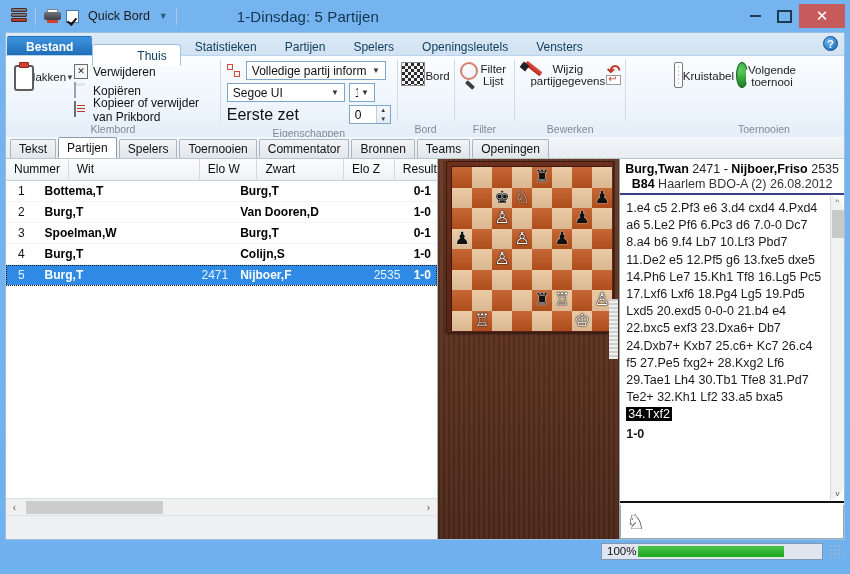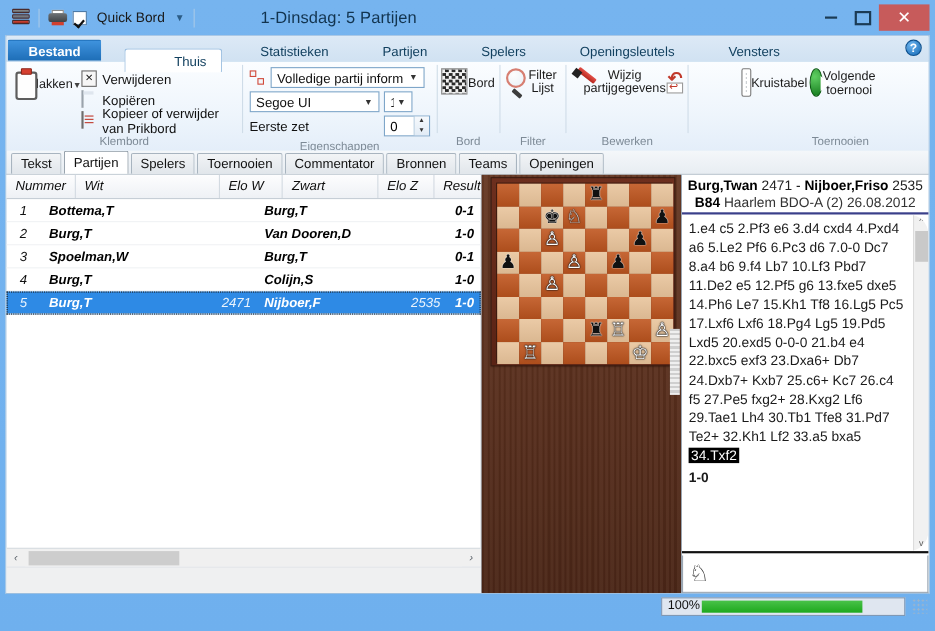--- a/index.html
+++ b/index.html
@@ -51,21 +51,20 @@
   .wc-min:after{ content:""; width:11px; height:2px; background:#1b3b55; }
   .wc-max:after{ content:""; width:11px; height:9px; border:2px solid #1b3b55; }
   .wc-close { width:46px; background:#c75b5b; font-size:15px; color:#fff; }
 
   
   .ribbon-wrap { background:#fff; border:1px solid #9cbfe0; border-bottom:none; }
   .ribbon-tabs {
     height:22px; display:flex; align-items:flex-end; position:relative;
     background:linear-gradient(to bottom,#dce9f6,#d1e2f2);
     padding-left:1px;
-    gap:21px;
   }
   .rtab {
     height:20px; line-height:20px; padding:0 13px; font-size:12px; color:#12405f;
     border:1px solid transparent; border-bottom:none; position:relative; top:1px;
   }
   .rtab.file {
     background:linear-gradient(to bottom,#3f93de,#1c6cb5);
     color:#fff; font-weight:bold; border-radius:2px 2px 0 0; padding:0 18px;
     height:20px; line-height:20px;
   }
@@ -117,21 +116,21 @@
     height:19px; background:#fff; border:1px solid #7ea6c9;
     display:flex; align-items:center; padding:0 2px 0 5px; font-size:12px; color:#111;
   }
   .combo .cv { flex:1; overflow:hidden; white-space:nowrap; }
   .combo .arrow { font-size:8px; color:#333; padding:0 3px; }
   .spin { height:19px; background:#fff; border:1px solid #7ea6c9; display:flex; align-items:center; padding-left:5px; font-size:12px; }
   .spin .sv { flex:1; }
   .spin .btns { width:14px; height:17px; border-left:1px solid #b9cfe2;
     background:linear-gradient(to bottom,#f6f9fc,#e2ecf6); display:flex; flex-direction:column; }
   .spin .btns div { flex:1; font-size:6px; text-align:center; line-height:8px; color:#333; }
-  .lbl-inline { font-size:12px; color:#111; }
+  .lbl-inline { font-size:16px; color:#111; }
 
   .chkboard-ico {
     width:24px; height:24px;
     background:
       repeating-conic-gradient(#2b2b2b 0% 25%, #f2f2f2 0% 50%) 0 0/6px 6px;
     border:1px solid #8d8d8d;
   }
   .mag-ico { width:26px; height:26px; position:relative; }
   .mag-ico .lens { position:absolute; left:1px; top:0; width:18px; height:18px; border-radius:50%;
     border:2px solid #d77f72; background:radial-gradient(circle at 35% 30%,#fdfdfd,#e8f0f7); }
@@ -165,21 +164,21 @@
   .doctabs { height:22px; display:flex; align-items:flex-end; padding:2px 0 0 4px;
     background:linear-gradient(to bottom,#f4f7fa,#e8edf2); border-bottom:1px solid #b8c4ce; }
   .dtab { height:19px; line-height:18px; padding:0 8px; font-size:12px; color:#111;
     background:linear-gradient(to bottom,#f2f4f6,#e1e6eb); border:1px solid #a8b4bf;
     border-bottom:none; margin-right:2px; border-radius:2px 2px 0 0; }
   .dtab.active { background:#fff; height:21px; line-height:20px; border-color:#8e9aa5; font-weight:normal; }
 
   .panes { display:flex; height:380px; }
 
   
-  .listpane { width:432px; background:#fff; display:flex; flex-direction:column; border-right:1px solid #a9b6c2;font-style:italic; }
+  .listpane { width:432px; background:#fff; display:flex; flex-direction:column; border-right:1px solid #a9b6c2; }
   .lheader { height:22px; display:flex; background:linear-gradient(to bottom,#fdfdfe,#eef1f5);
     border-bottom:1px solid #c6ced6; font-size:12px; color:#0d0d0d; }
   .lheader div { padding:3px 0 0 8px; border-right:1px solid #d3dae1; overflow:hidden; white-space:nowrap; }
   .c-num { width:72px; } .c-wit { width:152px; } .c-elow { width:66px; }
   .c-zwart { width:100px; }
   .rows { flex:1; }
   .row { height:21px; display:flex; font-size:12px; align-items:center; border-bottom:1px solid #f0f2f4; }
   .row .num { width:34px; text-align:center; color:#111; }
   .row .wit { width:130px; padding-left:8px; font-weight:bold; }
   .row .elow { width:82px; text-align:right; color:#6b737a; }

